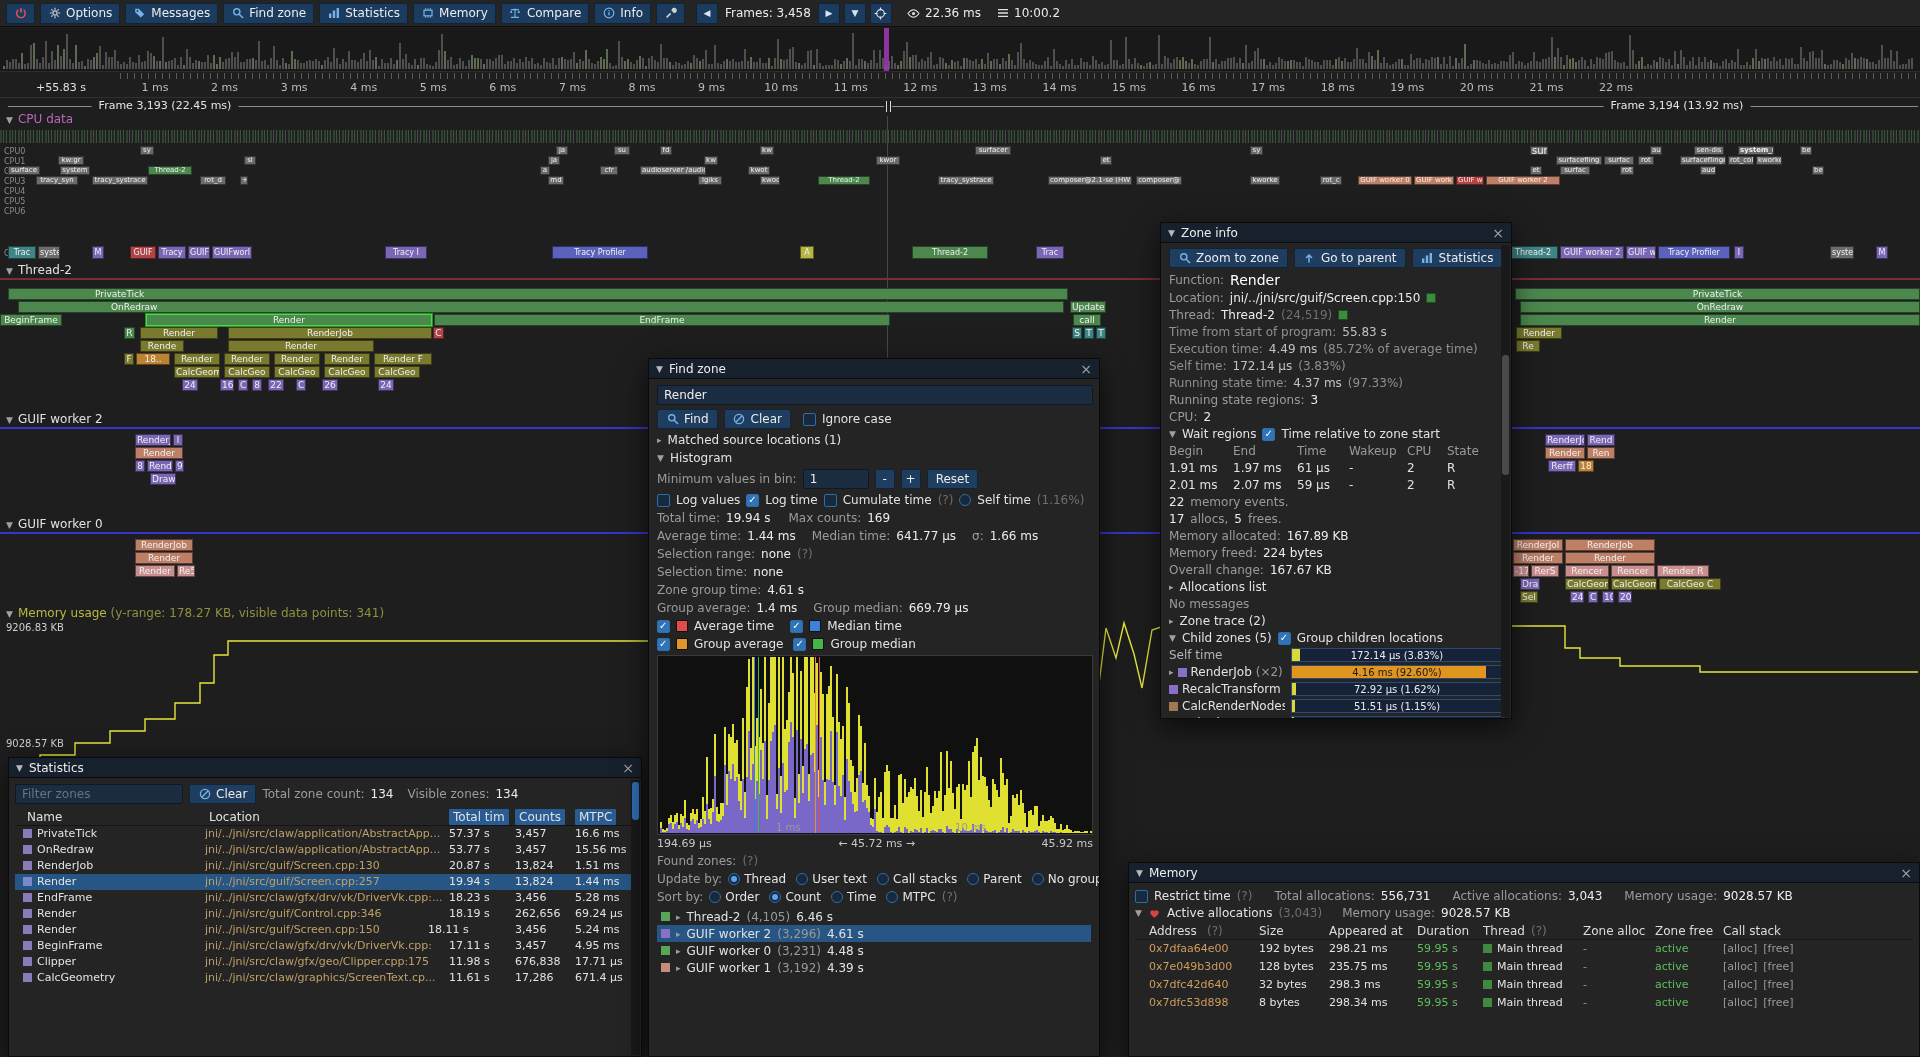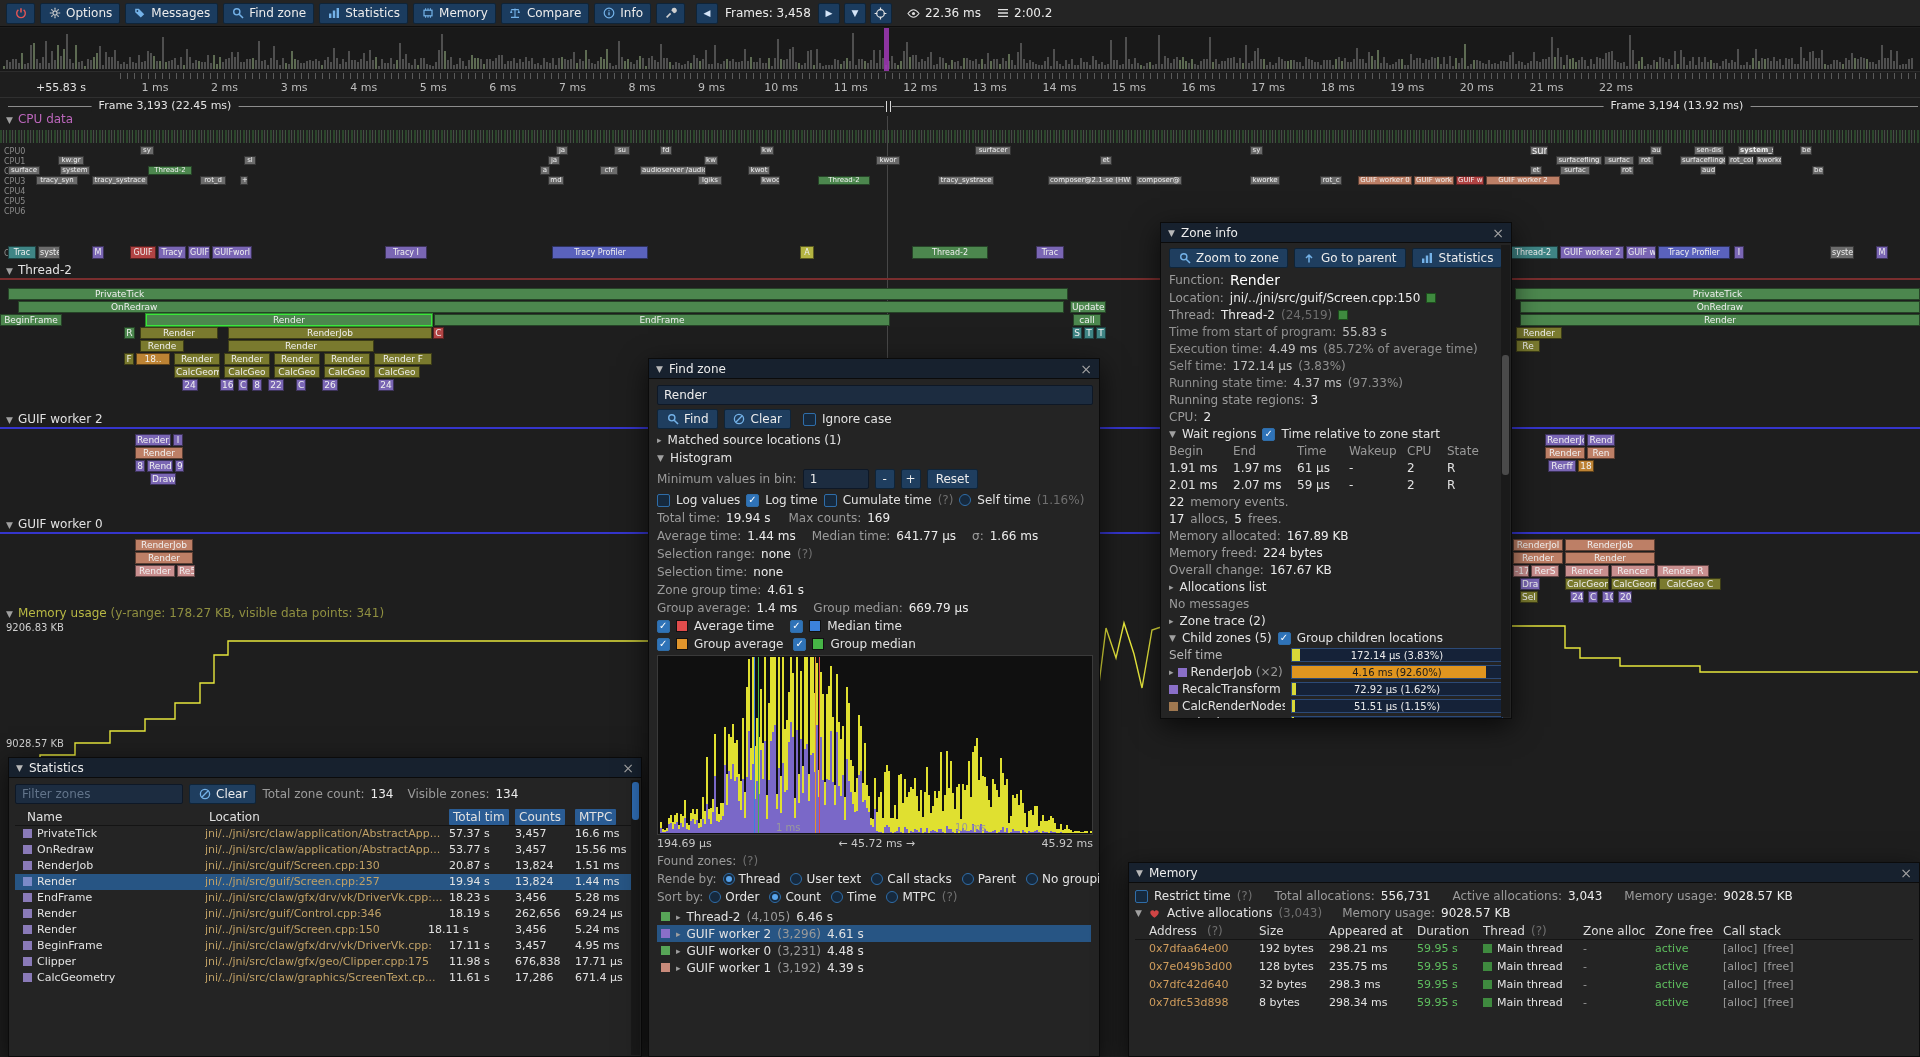--- a/index.html
+++ b/index.html
@@ -207,21 +207,21 @@
           </svg>
         </span>
         <span>22.36 ms</span>
       </span>
       <span class="tb-it">
         <span class="icn">
           <svg width="12" height="10" viewBox="0 0 12 10">
             <path d="M1 1.6h10M1 5h10M1 8.4h10" stroke="#e0e0e0" stroke-width="1.4"></path>
           </svg>
         </span>
-        <span>2:00.2</span>
+        <span>10:00.2</span>
       </span>
     </div>
   <div id="minimap">
       <span class="mbar" style="left: 3px; height: 3.1px; background: rgb(93, 107, 82);"></span>
       <span class="mbar" style="left: 6px; height: 9.3px;"></span>
       <span class="mbar" style="left: 9px; height: 7.2px;"></span>
       <span class="mbar" style="left: 12px; height: 9.6px;"></span>
       <span class="mbar" style="left: 15px; height: 9.9px;"></span>
       <span class="mbar" style="left: 18px; height: 6.3px;"></span>
       <span class="mbar" style="left: 21px; height: 16.4px; background: rgb(93, 107, 82);"></span>
@@ -1508,21 +1508,21 @@
       <div id="fz-range">
         <span>194.69 μs</span>
         <span>← 45.72 ms →</span>
         <span>45.92 ms</span>
       </div>
       <div class="row">
           <span class="lbl">Found zones:</span>
           <span class="hint">(?)</span>
         </div>
       <div class="row">
-          <span class="lbl">Rende by:</span>
+          <span class="lbl">Update by:</span>
           <span class="optrow" id="fz-groupby">
             <span class="opt">
               <span class="radio on"></span>
               <span>Thread</span>
             </span>
             <span class="opt">
               <span class="radio"></span>
               <span>User text</span>
             </span>
             <span class="opt">

